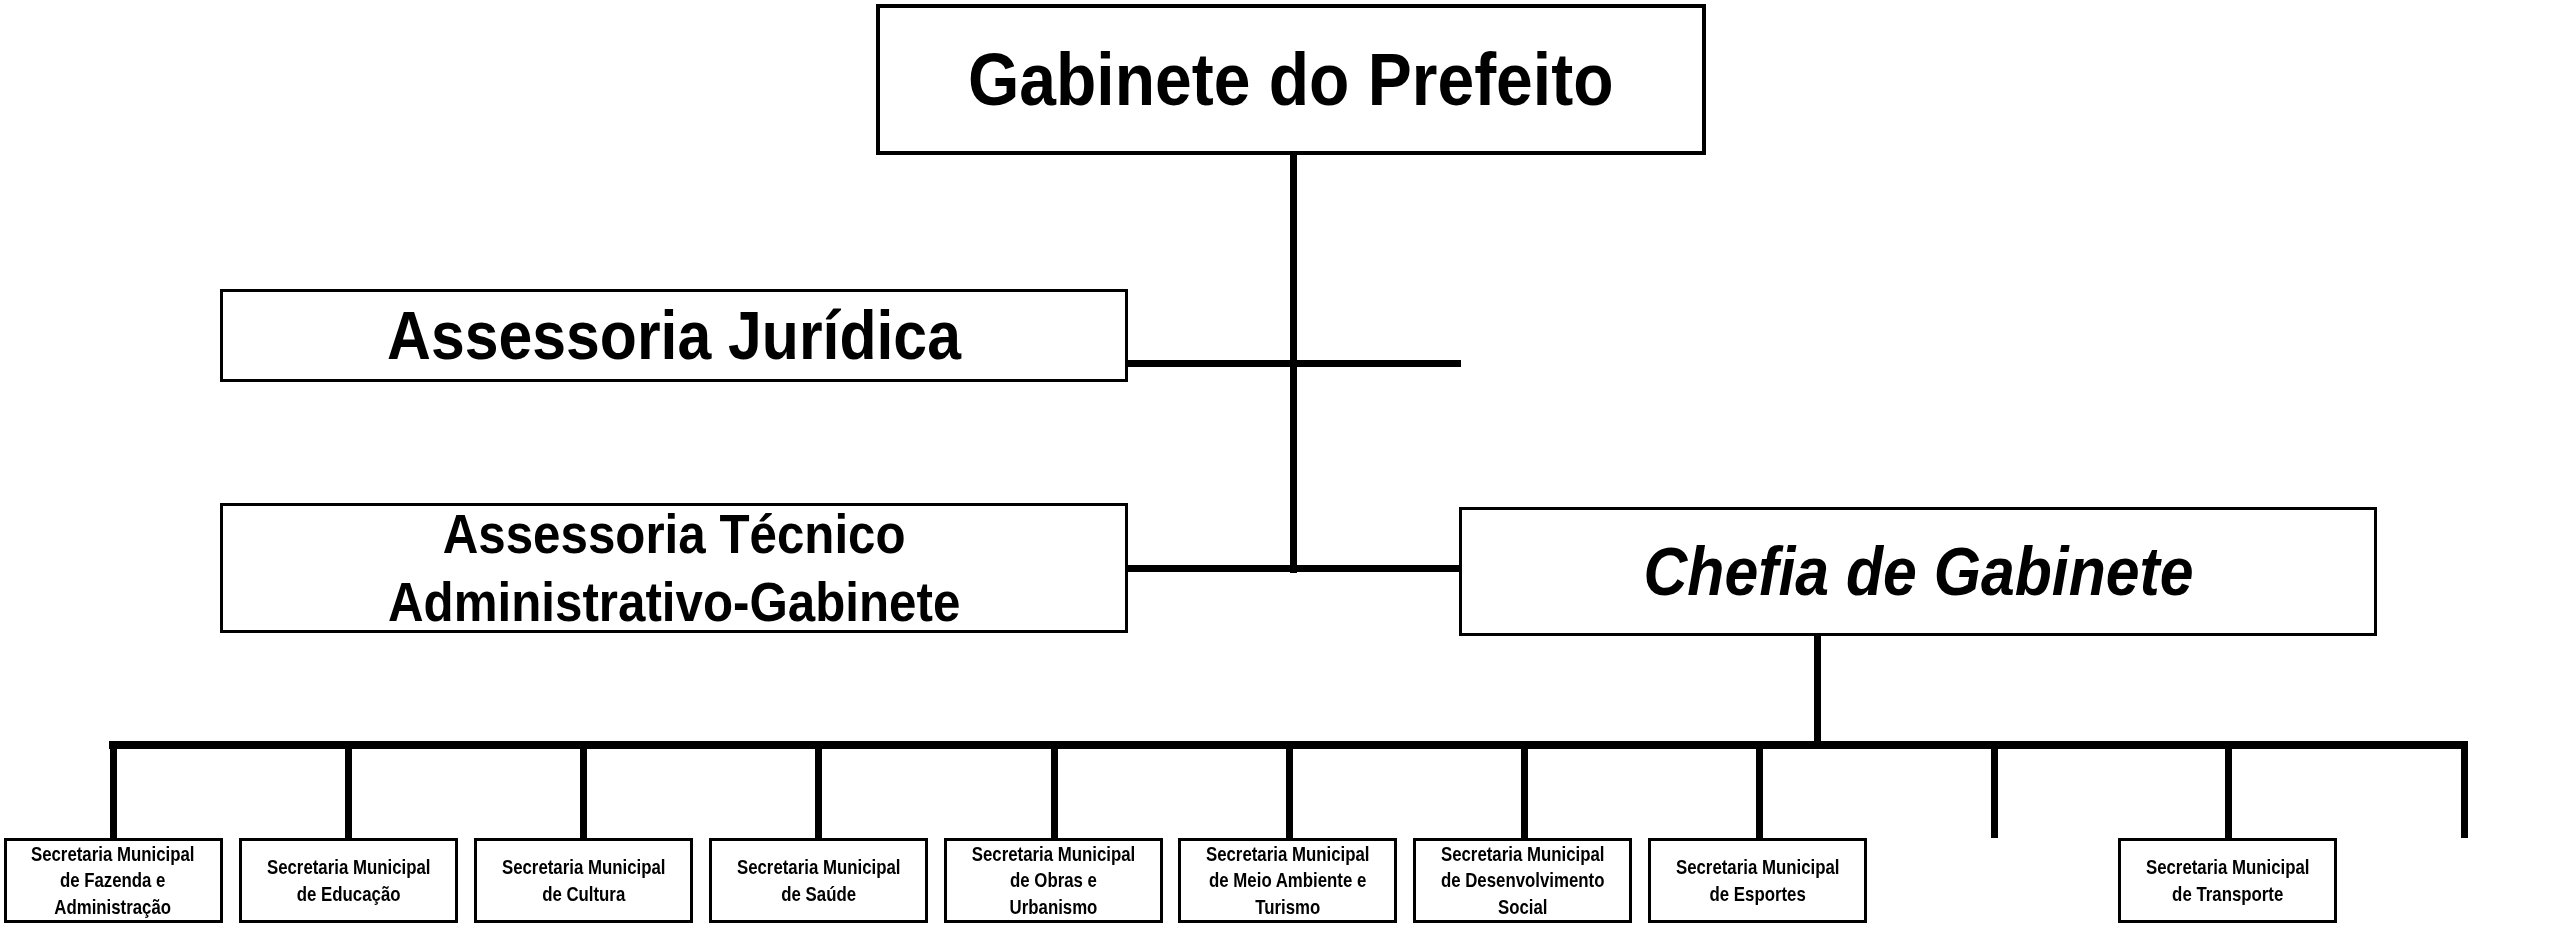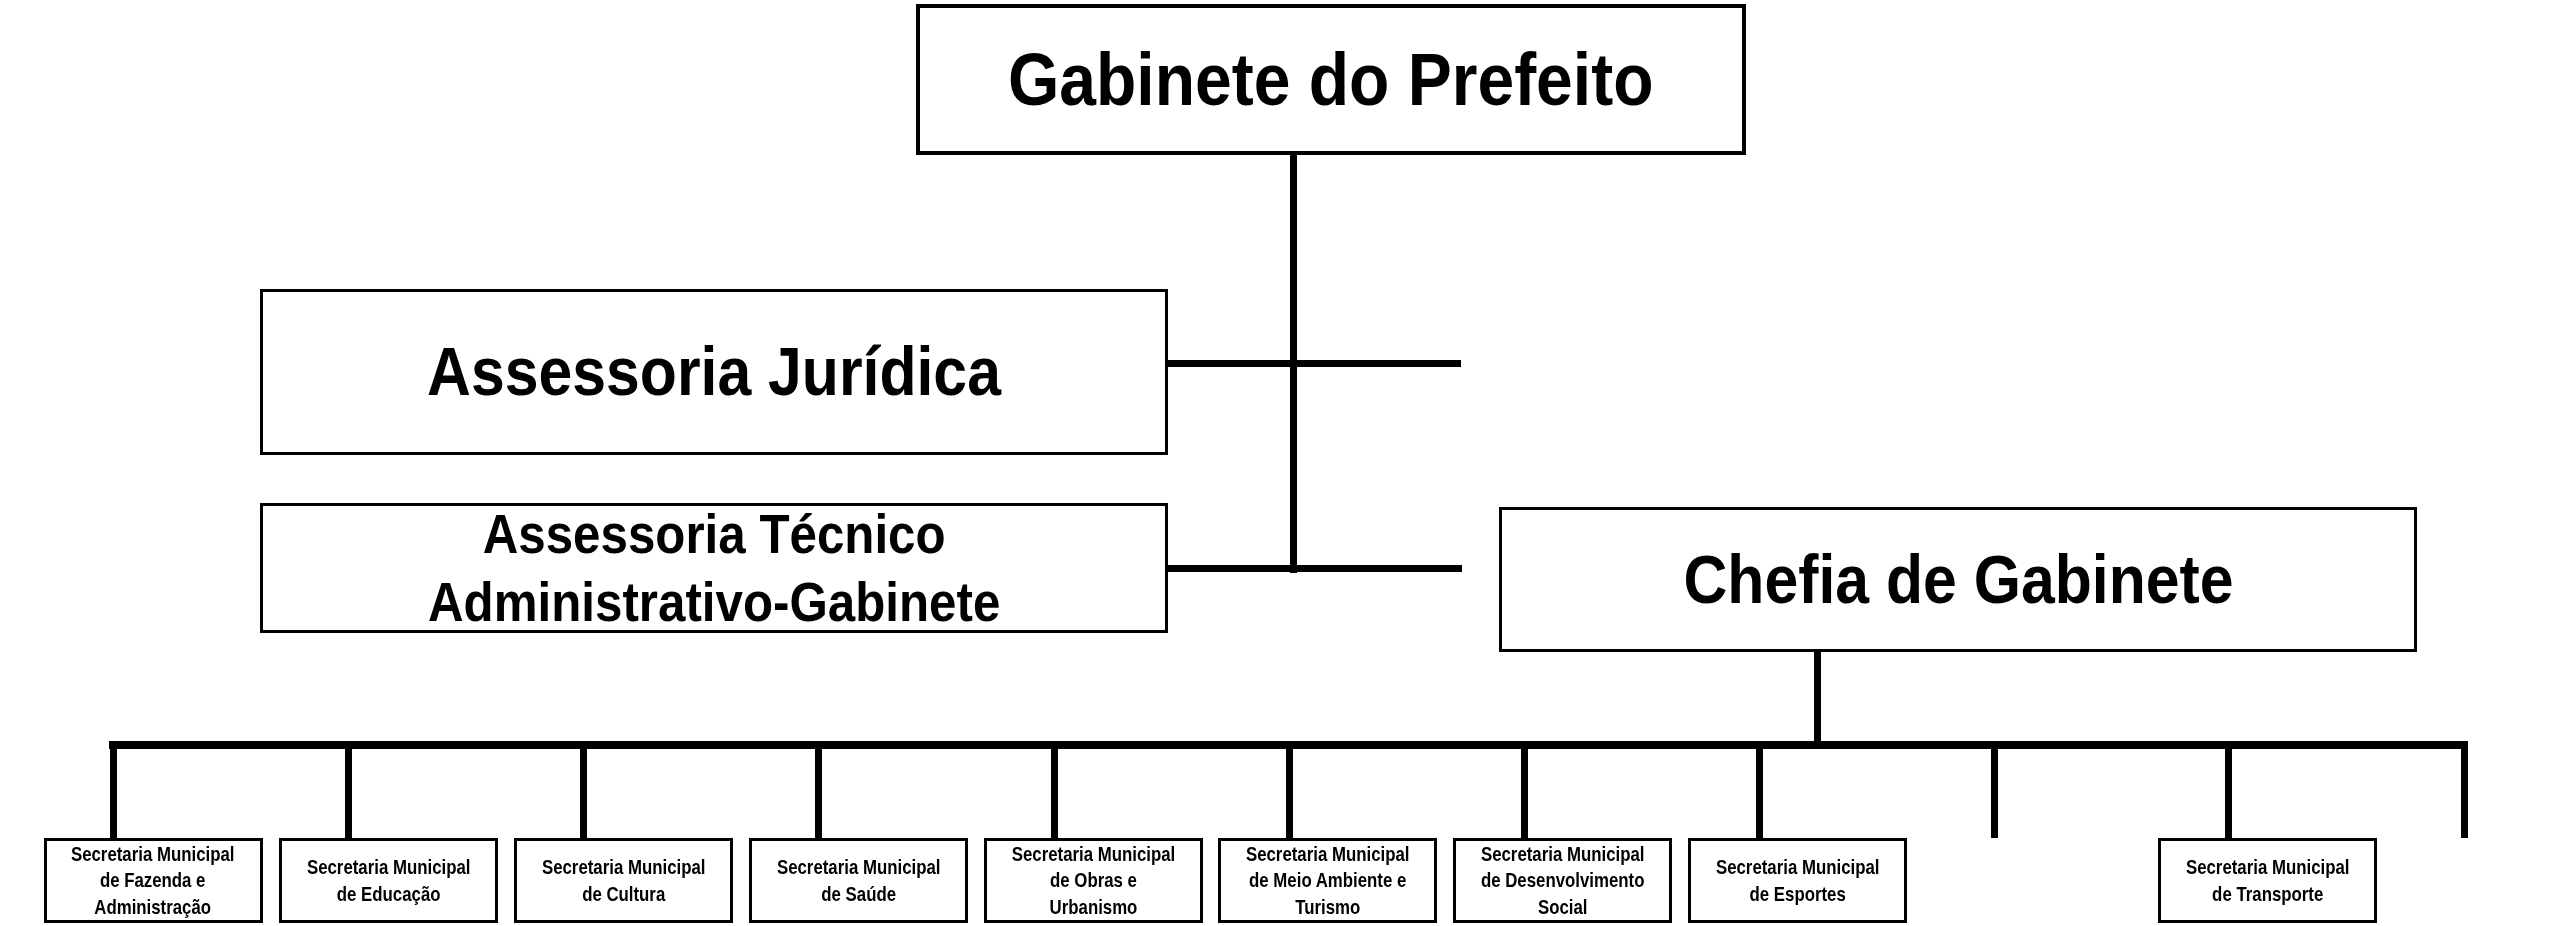--- a/index.html
+++ b/index.html
@@ -24,21 +24,20 @@
   
   .node {
     position: absolute;
     box-sizing: border-box;
     background: #ffffff;
     border: 3.7px solid #000000;
     display: flex;
     align-items: center;
     justify-content: center;
     text-align: center;
-    margin-left: 40px;
   }
   .node.lvl1 { border-width: 4.7px; }
   .t {
     display: block;
     white-space: pre-line;
     font-weight: bold;
     transform: scaleX(0.88);
     transform-origin: 50% 50%;
     line-height: 1.15;
   }
@@ -76,29 +75,29 @@
   <div class="conn" style="left:1521px; top:744px; width:6.5px; height:94px;"></div>
   <div class="conn" style="left:1756px; top:744px; width:6.5px; height:94px;"></div>
   <div class="conn" style="left:1991px; top:744px; width:6.5px; height:94px;"></div>
   <div class="conn" style="left:2225px; top:744px; width:6.5px; height:94px;"></div>
   <div class="conn" style="left:2461px; top:744px; width:6.5px; height:94px;"></div>
 
   <div class="node lvl1" style="left:876px; top:3.7px; width:830px; height:151px;">
     <span class="t t1">Gabinete do Prefeito</span>
   </div>
 
-  <div class="node" style="left:220px; top:289px; width:908px; height:166px;">
+  <div class="node" style="left:220px; top:289px; width:908px; height:93px;">
     <span class="t t2">Assessoria Jurídica</span>
   </div>
 
   <div class="node" style="left:220px; top:503px; width:908px; height:130px;">
     <span class="t t3">Assessoria Técnico
 Administrativo-Gabinete</span>
   </div>
-  <div class="node" style="left:1459px; top:507px; width:918px; height:145px;">
+  <div class="node" style="left:1459px; top:507px; width:918px; height:129px;font-style:italic;">
     <span class="t t2">Chefia de Gabinete</span>
   </div>
 
   <div class="node" style="left:3.7px; top:838px; width:219px; height:85px;">
     <span class="ts">Secretaria Municipal
 de Fazenda e
 Administração</span>
   </div>
   <div class="node" style="left:239px; top:838px; width:219px; height:85px;">
     <span class="ts">Secretaria Municipal

